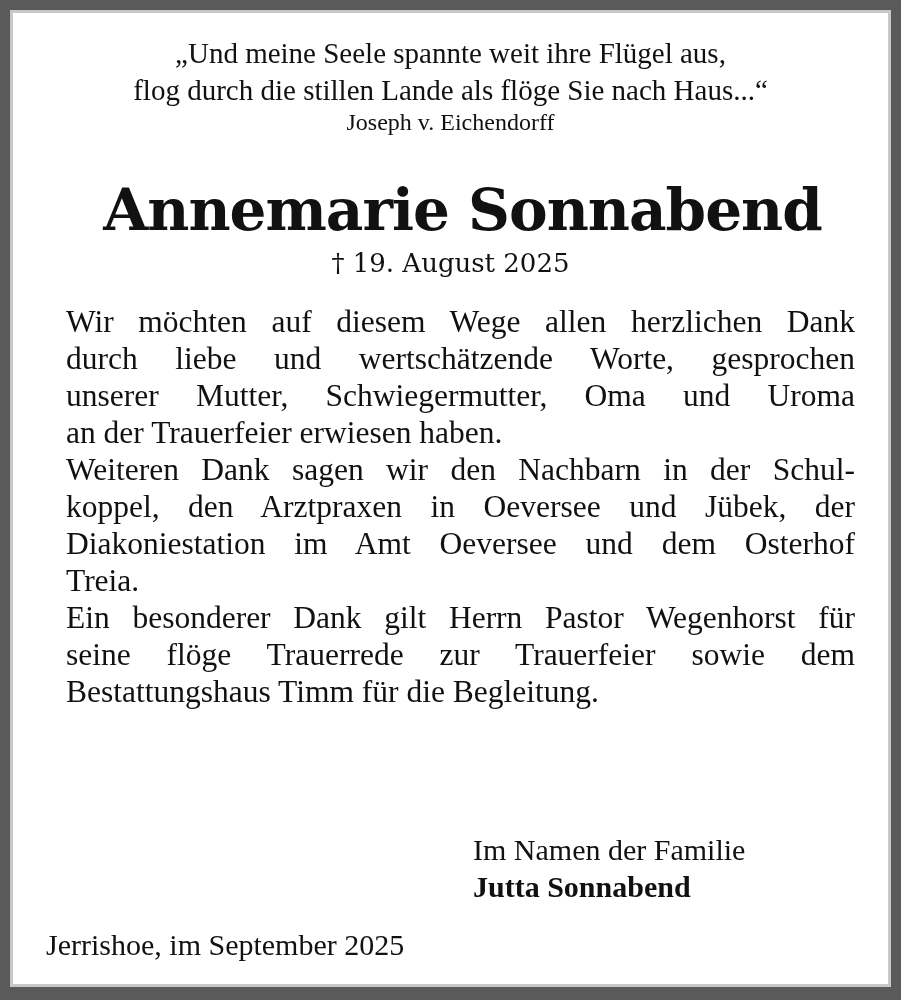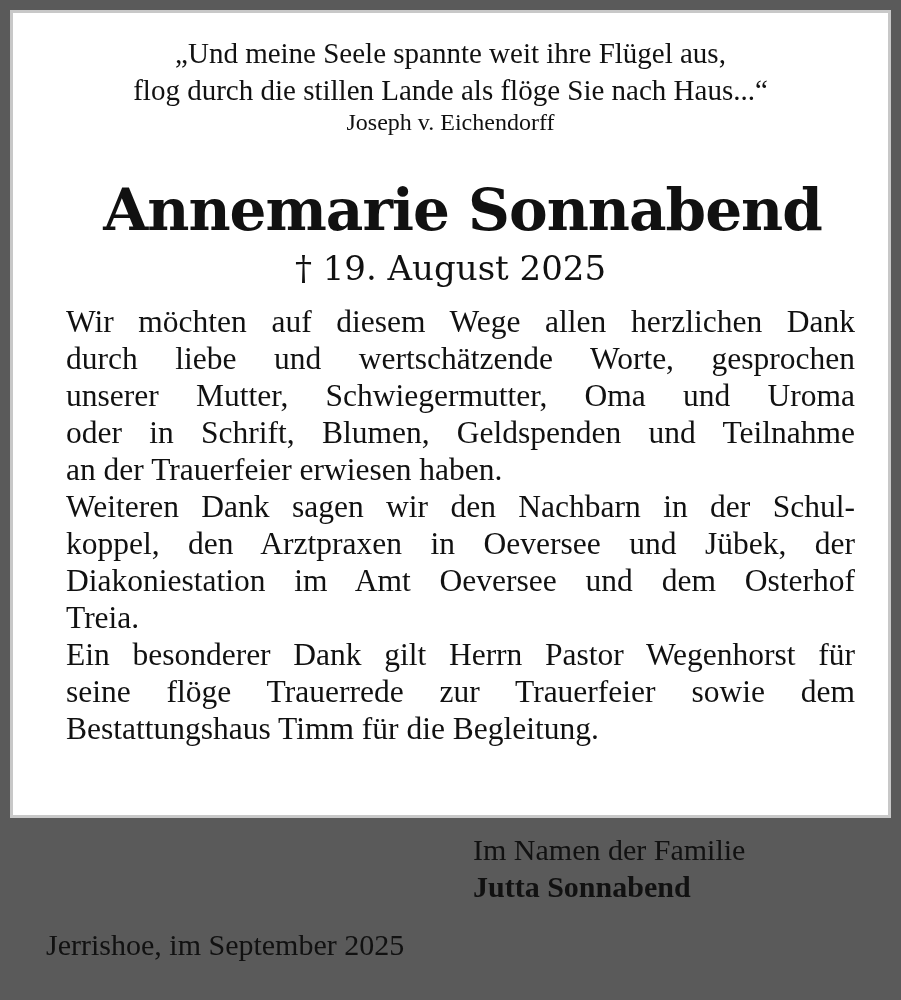--- a/index.html
+++ b/index.html
@@ -1,23 +1,23 @@
 <!DOCTYPE html>
 <html><head>
 <meta charset="utf-8">
 <style>
   html, body { margin: 0; padding: 0; }
   body { width: 901px; height: 1000px; background: #5a5a5a; position: relative; overflow: hidden; }
-  .frame { position: absolute; left: 10px; top: 10px; width: 881px; height: 808px; background: #c8c8c8; }
+  .frame { position: absolute; left: 10px; top: 10px; width: 881px; height: 977px; background: #c8c8c8; }
   .page { position: absolute; left: 3px; top: 3px; right: 3px; bottom: 3px; background: #fff;
           font-family: "DejaVu Serif", "Liberation Serif", serif; color: #111; }
   .quote { position: absolute; left: 0; right: 0; top: 22px; text-align: center; font-family: "Liberation Serif", serif; font-size: 29px; line-height: 37px; }
   .author { position: absolute; left: 0; right: 0; top: 96px; text-align: center; font-family: "Liberation Serif", serif; font-size: 24px; }
   .name { position: absolute; left: 0; right: 0; top: 157px; text-align: center; font-family: "DejaVu Serif", serif; font-weight: bold; font-size: 58px; letter-spacing: -1px; line-height: 80px; padding-left: 24px; }
-  .death { position: absolute; left: 0; right: 0; top: 235px; text-align: center; font-family: "DejaVu Serif", serif; font-size: 34px; }
+  .death { position: absolute; left: 0; right: 0; top: 235px; text-align: center; font-family: "DejaVu Serif", serif; font-size: 26px; }
   .body { position: absolute; left: 33px; right: 33px; top: 290px; font-family: "Liberation Serif", serif; font-size: 31.5px; line-height: 37px; }
   .body p { margin: 0; text-align: justify; }
   .body .line { display: block; text-align: justify; text-align-last: justify; white-space: nowrap; margin-left: 20px; }
   .body .last { text-align-last: left; }
   .sign1 { position: absolute; left: 460px; top: 820px; font-family: "Liberation Serif", serif; font-size: 30px; }
   .sign2 { position: absolute; left: 460px; top: 857px; font-family: "Liberation Serif", serif; font-weight: bold; font-size: 30px; }
   .place { position: absolute; left: 33px; top: 915px; font-family: "Liberation Serif", serif; font-size: 30px; }
 </style>
 </head>
 <body>
@@ -30,21 +30,20 @@
     </div>
     <div class="author">Joseph v. Eichendorff</div>
     <div class="name">Annemarie Sonnabend</div>
     <div class="death">† 19. August 2025</div>
 
     <div class="body">
       <p>
         <span class="line">Wir möchten auf diesem Wege allen herzlichen Dank</span>
         <span class="line">durch liebe und wertschätzende Worte, gesprochen</span>
         <span class="line">unserer Mutter, Schwiegermutter, Oma und Uroma</span>
-        <span class="line">oder in Schrift, Blumen, Geldspenden und Teilnahme</span>
         <span class="line last">an der Trauerfeier erwiesen haben.</span>
       </p>
       <p>
         <span class="line">Weiteren Dank sagen wir den Nachbarn in der Schul-</span>
         <span class="line">koppel, den Arztpraxen in Oeversee und Jübek, der</span>
         <span class="line">Diakoniestation im Amt Oeversee und dem Osterhof</span>
         <span class="line last">Treia.</span>
       </p>
       <p>
         <span class="line">Ein besonderer Dank gilt Herrn Pastor Wegenhorst für</span>

